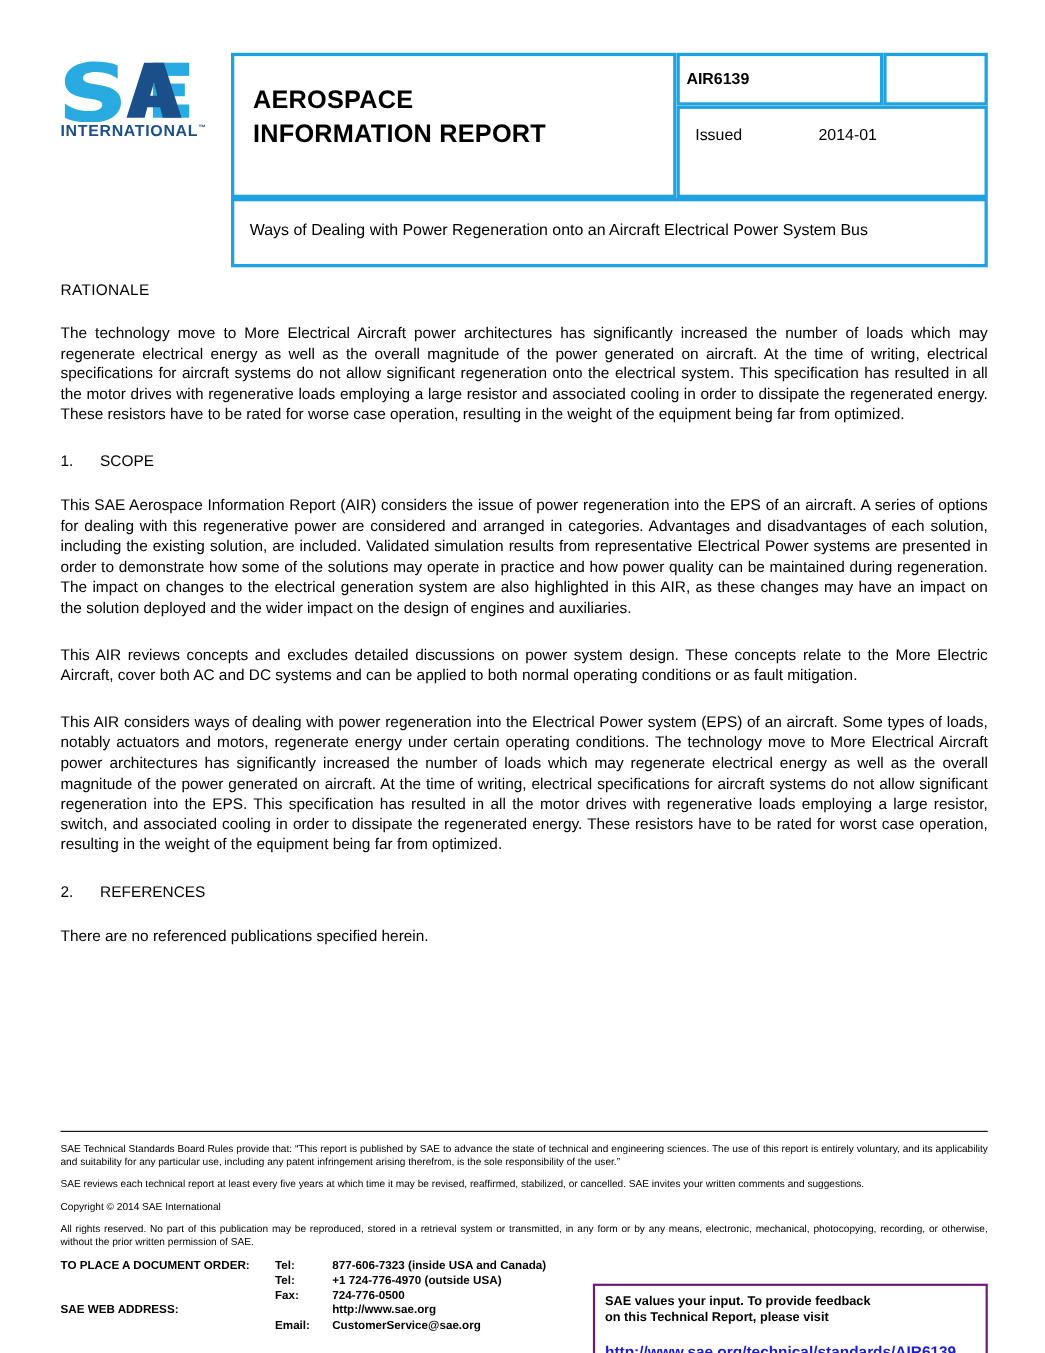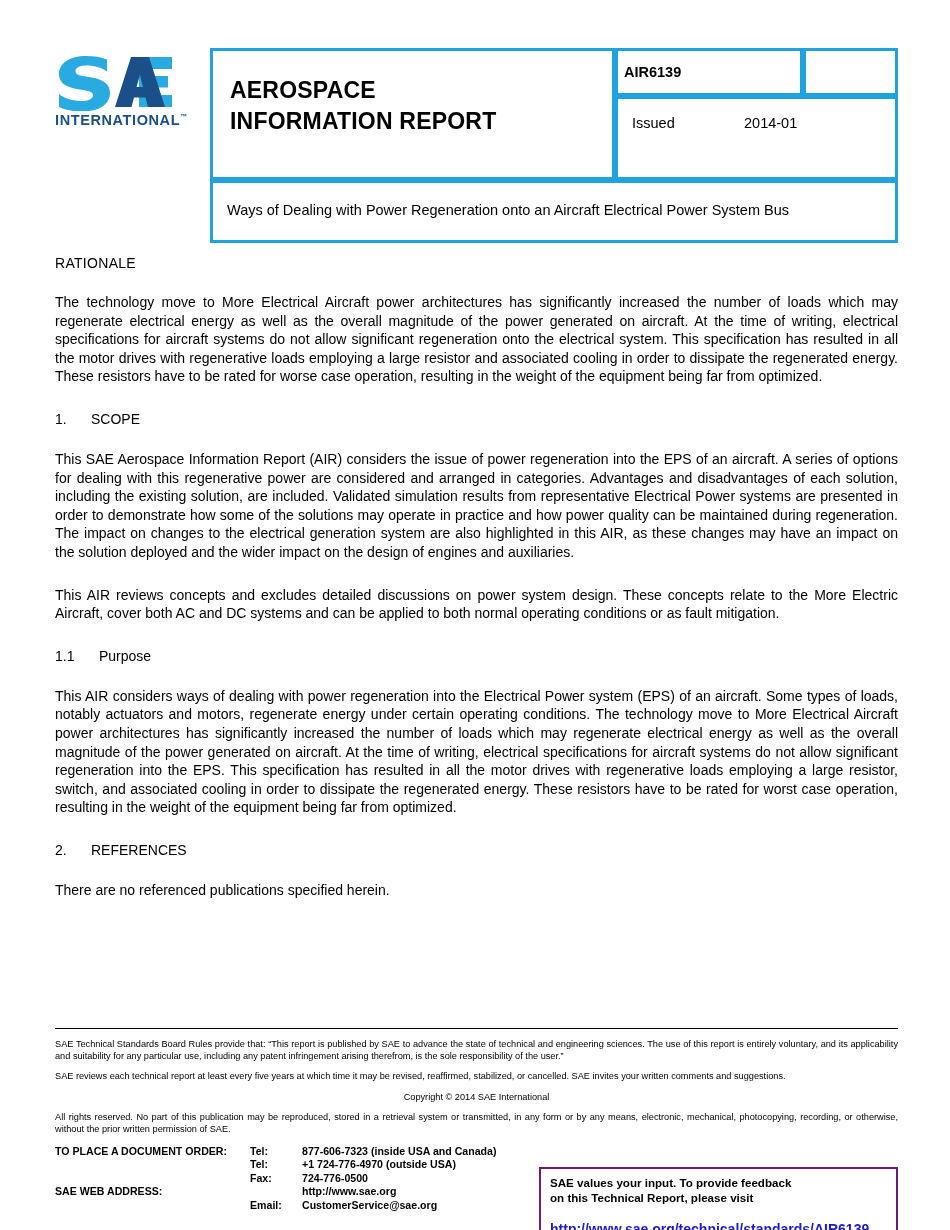--- a/index.html
+++ b/index.html
@@ -193,21 +193,21 @@
     margin: 0 0 10px 0;
     height: 0;
   }
   .fine {
     font-size: 9.2px;
     line-height: 11.6px;
     text-align: justify;
     margin: 0 0 9px 0;
   }
   .fine.nojust {
-    text-align: center;
+    text-align: left;
   }
 
   .order-area {
     position: relative;
     margin-top: 6px;
     height: 86px;
   }
   .order-table {
     border-collapse: collapse;
     font-size: 10.6px;
@@ -308,23 +308,20 @@
     <p class="body-par">The technology move to More Electrical Aircraft power architectures has significantly increased the number of loads which may regenerate electrical energy as well as the overall magnitude of the power generated on aircraft. At the time of writing, electrical specifications for aircraft systems do not allow significant regeneration onto the electrical system. This specification has resulted in all the motor drives with regenerative loads employing a large resistor and associated cooling in order to dissipate the regenerated energy. These resistors have to be rated for worse case operation, resulting in the weight of the equipment being far from optimized.</p>
 
     <div class="sec-head">
       <span class="sec-num">1.</span><span>SCOPE</span>
     </div>
 
     <p class="body-par">This SAE Aerospace Information Report (AIR) considers the issue of power regeneration into the EPS of an aircraft. A series of options for dealing with this regenerative power are considered and arranged in categories. Advantages and disadvantages of each solution, including the existing solution, are included. Validated simulation results from representative Electrical Power systems are presented in order to demonstrate how some of the solutions may operate in practice and how power quality can be maintained during regeneration. The impact on changes to the electrical generation system are also highlighted in this AIR, as these changes may have an impact on the solution deployed and the wider impact on the design of engines and auxiliaries.</p>
 
     <p class="body-par">This AIR reviews concepts and excludes detailed discussions on power system design. These concepts relate to the More Electric Aircraft, cover both AC and DC systems and can be applied to both normal operating conditions or as fault mitigation.</p>
 
-    <div class="sec-head">
-      <span class="sec-num sub">1.1</span><span>Purpose</span>
-    </div>
 
     <p class="body-par">This AIR considers ways of dealing with power regeneration into the Electrical Power system (EPS) of an aircraft. Some types of loads, notably actuators and motors, regenerate energy under certain operating conditions. The technology move to More Electrical Aircraft power architectures has significantly increased the number of loads which may regenerate electrical energy as well as the overall magnitude of the power generated on aircraft. At the time of writing, electrical specifications for aircraft systems do not allow significant regeneration into the EPS. This specification has resulted in all the motor drives with regenerative loads employing a large resistor, switch, and associated cooling in order to dissipate the regenerated energy. These resistors have to be rated for worst case operation, resulting in the weight of the equipment being far from optimized.</p>
 
     <div class="sec-head">
       <span class="sec-num">2.</span><span>REFERENCES</span>
     </div>
 
     <p class="body-par">There are no referenced publications specified herein.</p>
 
   </div>

